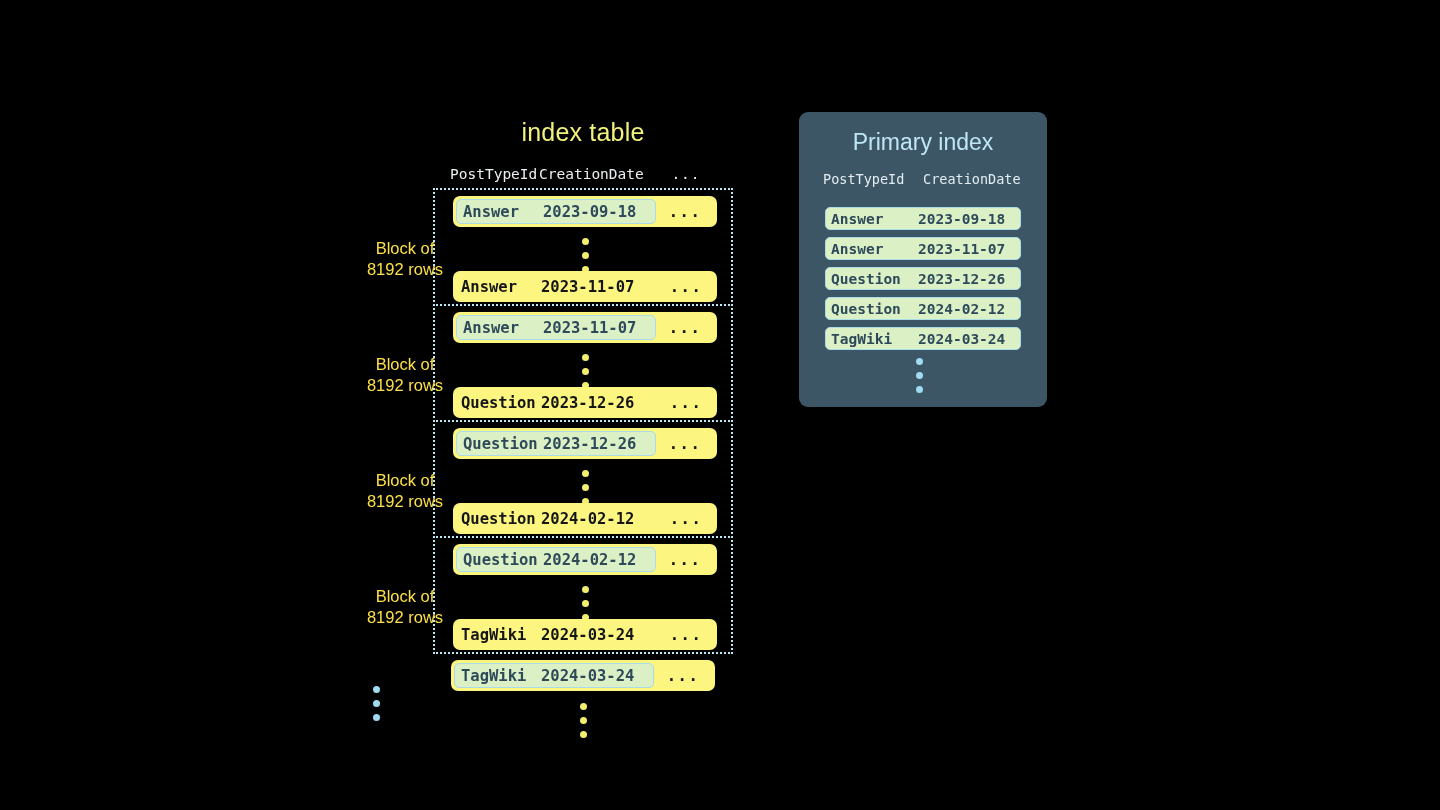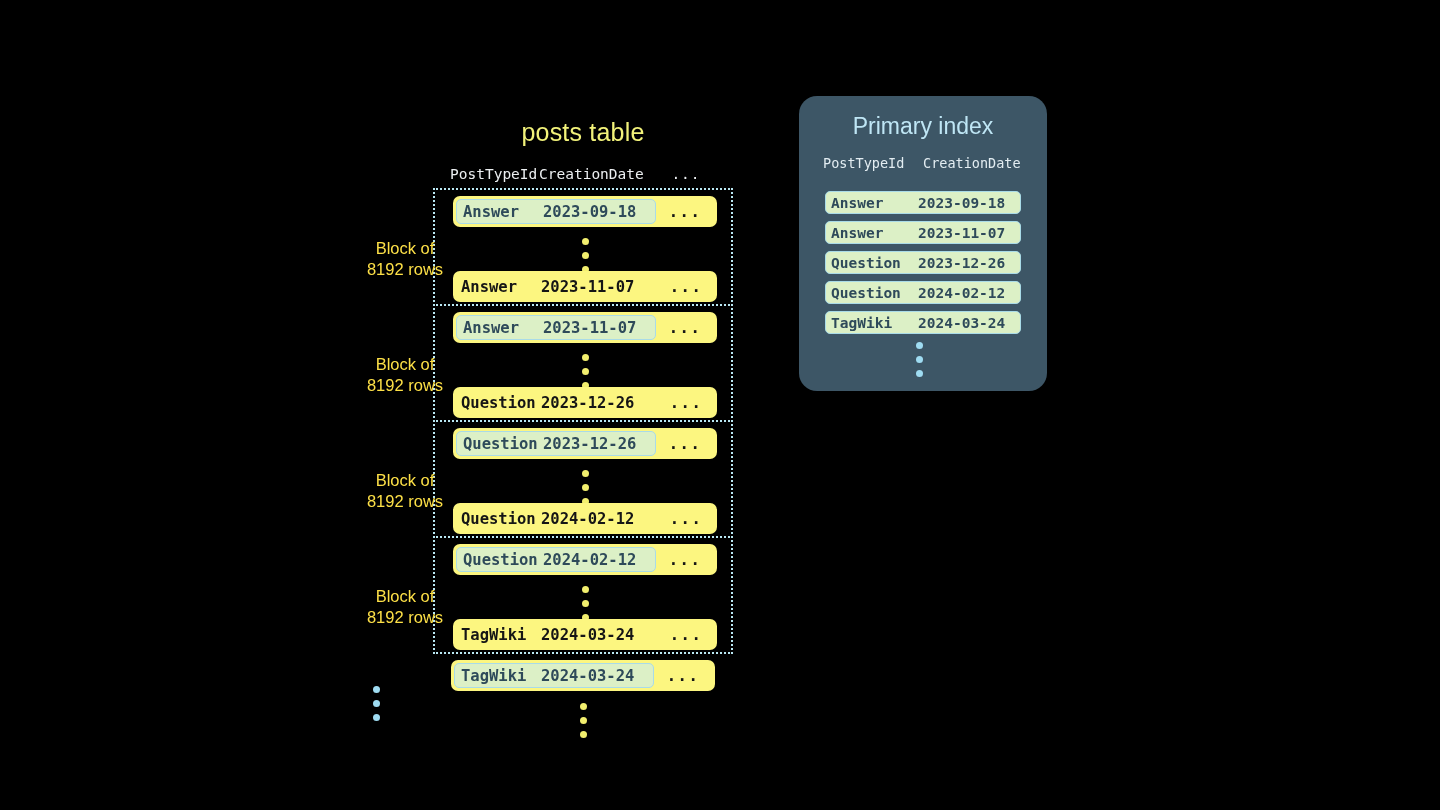--- a/index.html
+++ b/index.html
@@ -130,25 +130,25 @@
     border-radius: 50%;
     background: #f2ef6e;
   }
   .vdots.blue span { background: #9fdcf2; }
 
   
 
   #primary-index {
     position: absolute;
     left: 799px;
-    top: 96px;
+    top: 112px;
     width: 248px;
     height: 295px;
     background: #3d5666;
-    border-radius: 18px;
+    border-radius: 9px;
   }
 
   .index-title {
     position: absolute;
     top: 17px;
     left: 0;
     width: 248px;
     text-align: center;
     font-size: 23px;
     color: #bfe6f5;
@@ -184,21 +184,21 @@
     color: #2e4a5a;
   }
   .index-row .ir-type { width: 92px; text-align: left; padding-left: 5px; }
   .index-row .ir-date { width: 100px; text-align: left; }
 </style>
 </head>
 <body>
 
 <div id="posts-table">
 
-  <div class="table-title">posts table</div>
+  <div class="table-title">index table</div>
 
   <div class="col-headers">
     <span class="h-type">PostTypeId</span>
     <span class="h-date">CreationDate</span>
     <span class="h-more">...</span>
   </div>
 
   <div class="block" style="top:70px; height:118px;">
     <div class="row marked" style="top:6px;">
       <div class="key-wrap">

